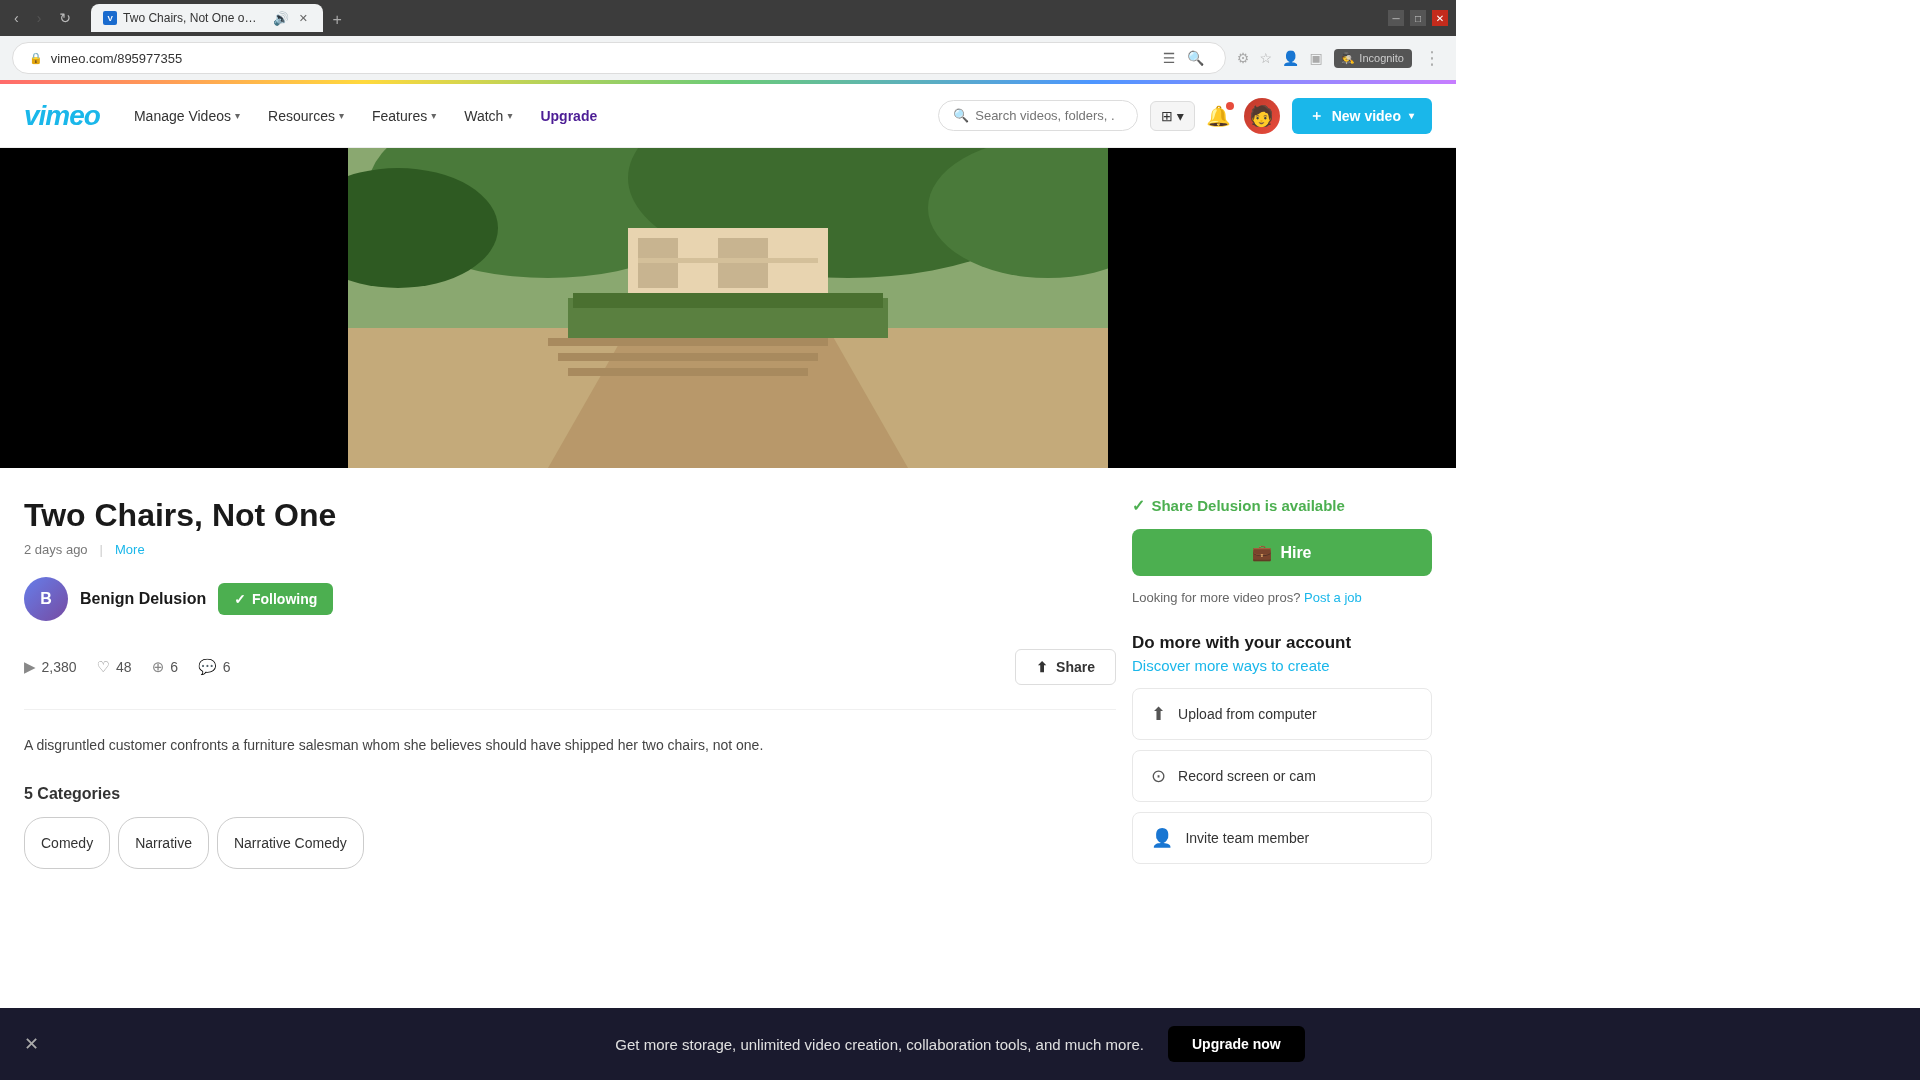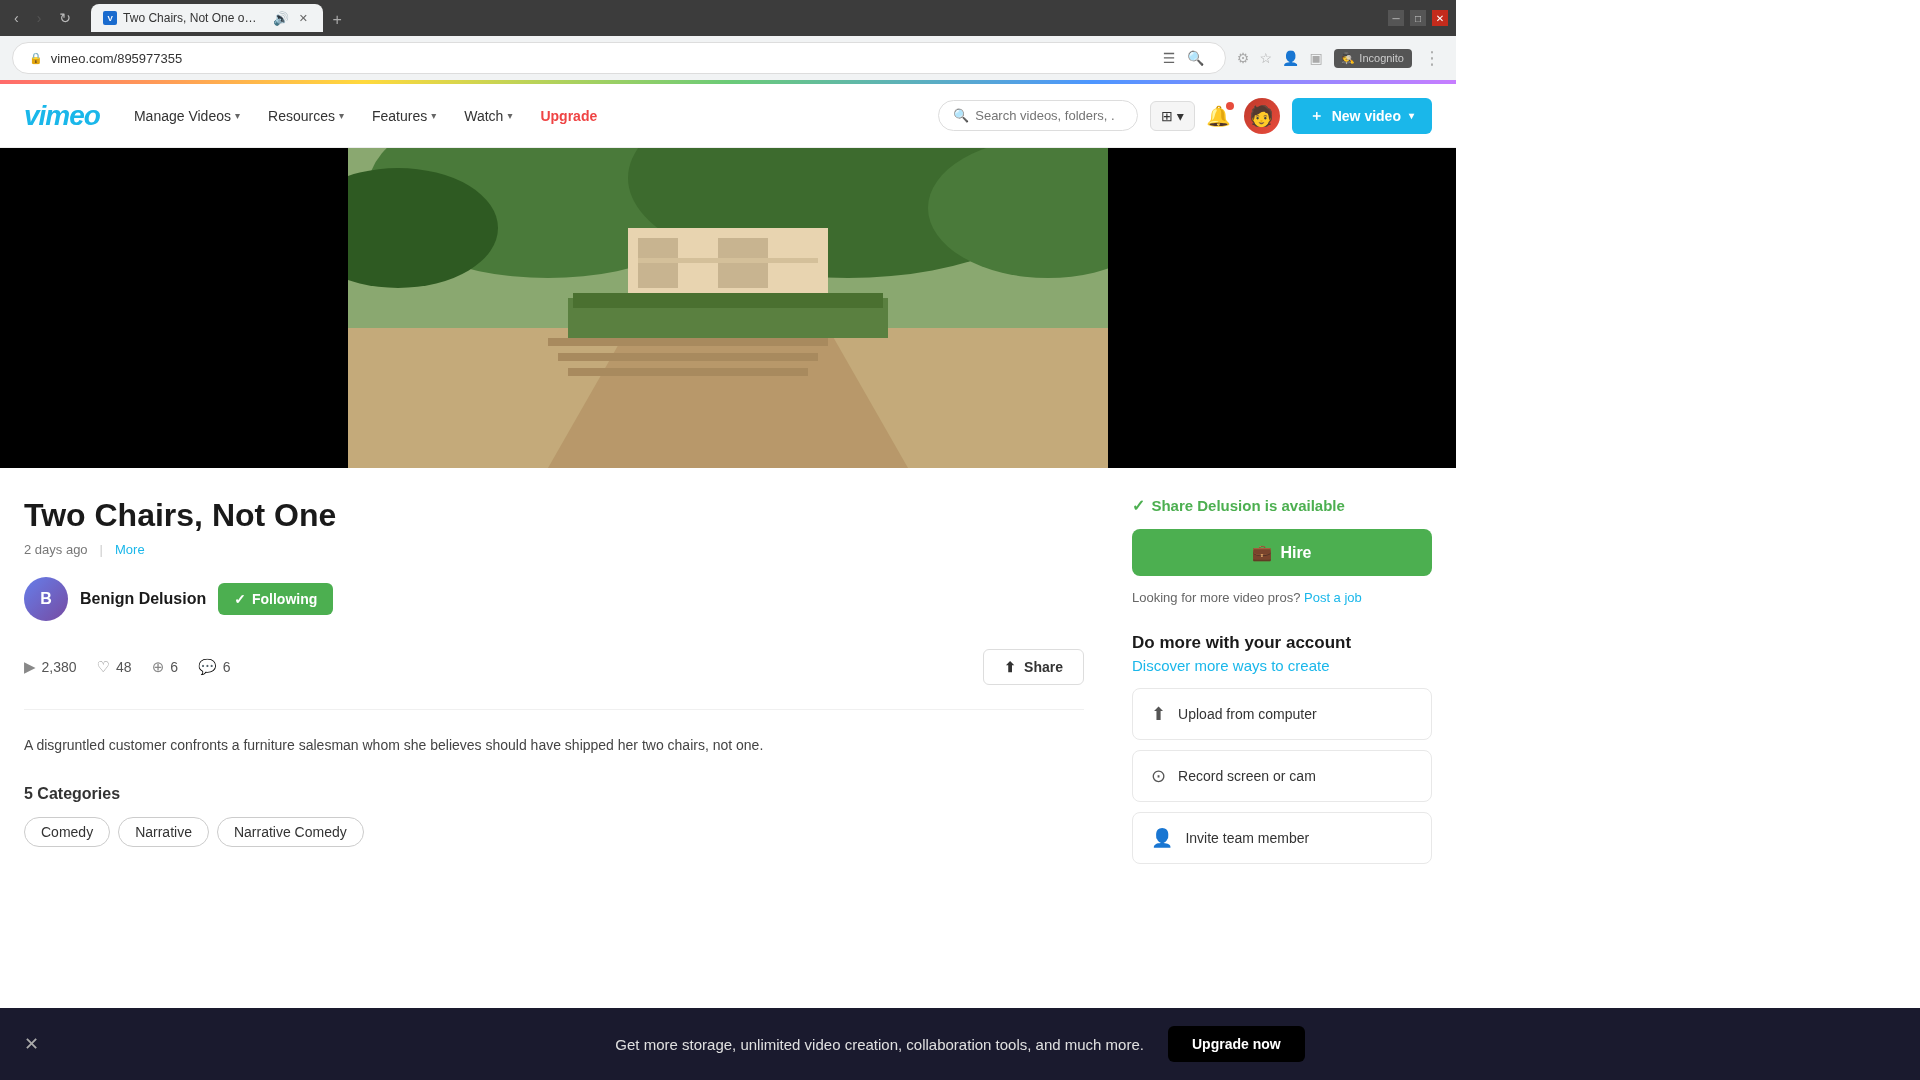--- a/index.html
+++ b/index.html
@@ -133,21 +133,21 @@
       align-items: center;
       gap: 4px;
       color: #333;
       font-size: 14px;
       font-weight: 500;
       cursor: pointer;
       white-space: nowrap;
     }
     .nav-item .chevron { font-size: 10px; color: #666; }
     .nav-upgrade {
-      color: #ef4444;
+      color: #4c1d95;
       font-weight: 600;
     }
     .header-right {
       margin-left: auto;
       display: flex;
       align-items: center;
       gap: 12px;
     }
     .search-bar {
       border: 1px solid #ddd;
@@ -262,21 +262,21 @@
     .video-black-side {
       flex: 1;
       background: #000;
     }
 
     
     .content-wrapper {
       display: flex;
       max-width: 1456px;
       padding: 28px 24px 20px;
-      gap: 48px;
+      gap: 16px;
     }
     .main-content {
       flex: 1;
     }
     .video-title {
       font-size: 32px;
       font-weight: 700;
       color: #1a1a1a;
       margin-bottom: 8px;
       line-height: 1.2;
@@ -372,21 +372,21 @@
       margin-bottom: 14px;
     }
     .category-tags {
       display: flex;
       gap: 8px;
       flex-wrap: wrap;
     }
     .category-tag {
       border: 1px solid #ccc;
       border-radius: 20px;
-      padding: 6px 16px;
+      padding: 17px 16px;
       font-size: 14px;
       color: #333;
       cursor: pointer;
       background: white;
     }
 
     
     .sidebar {
       width: 300px;
       flex-shrink: 0;

